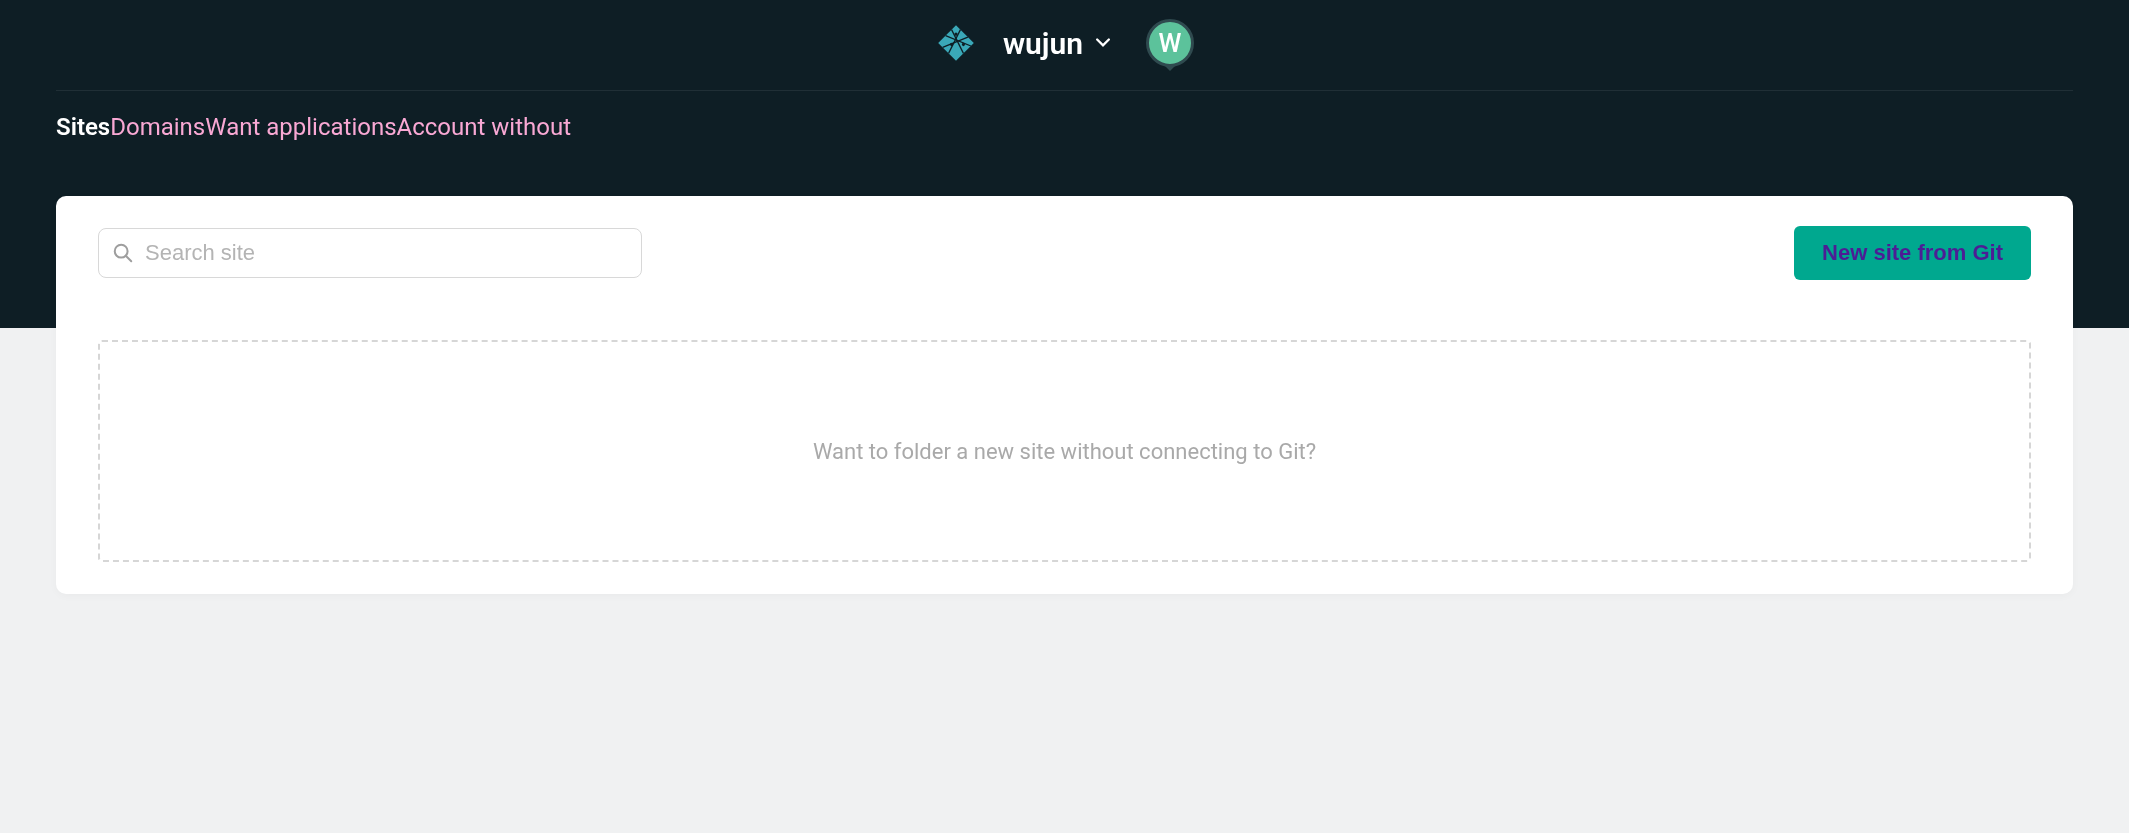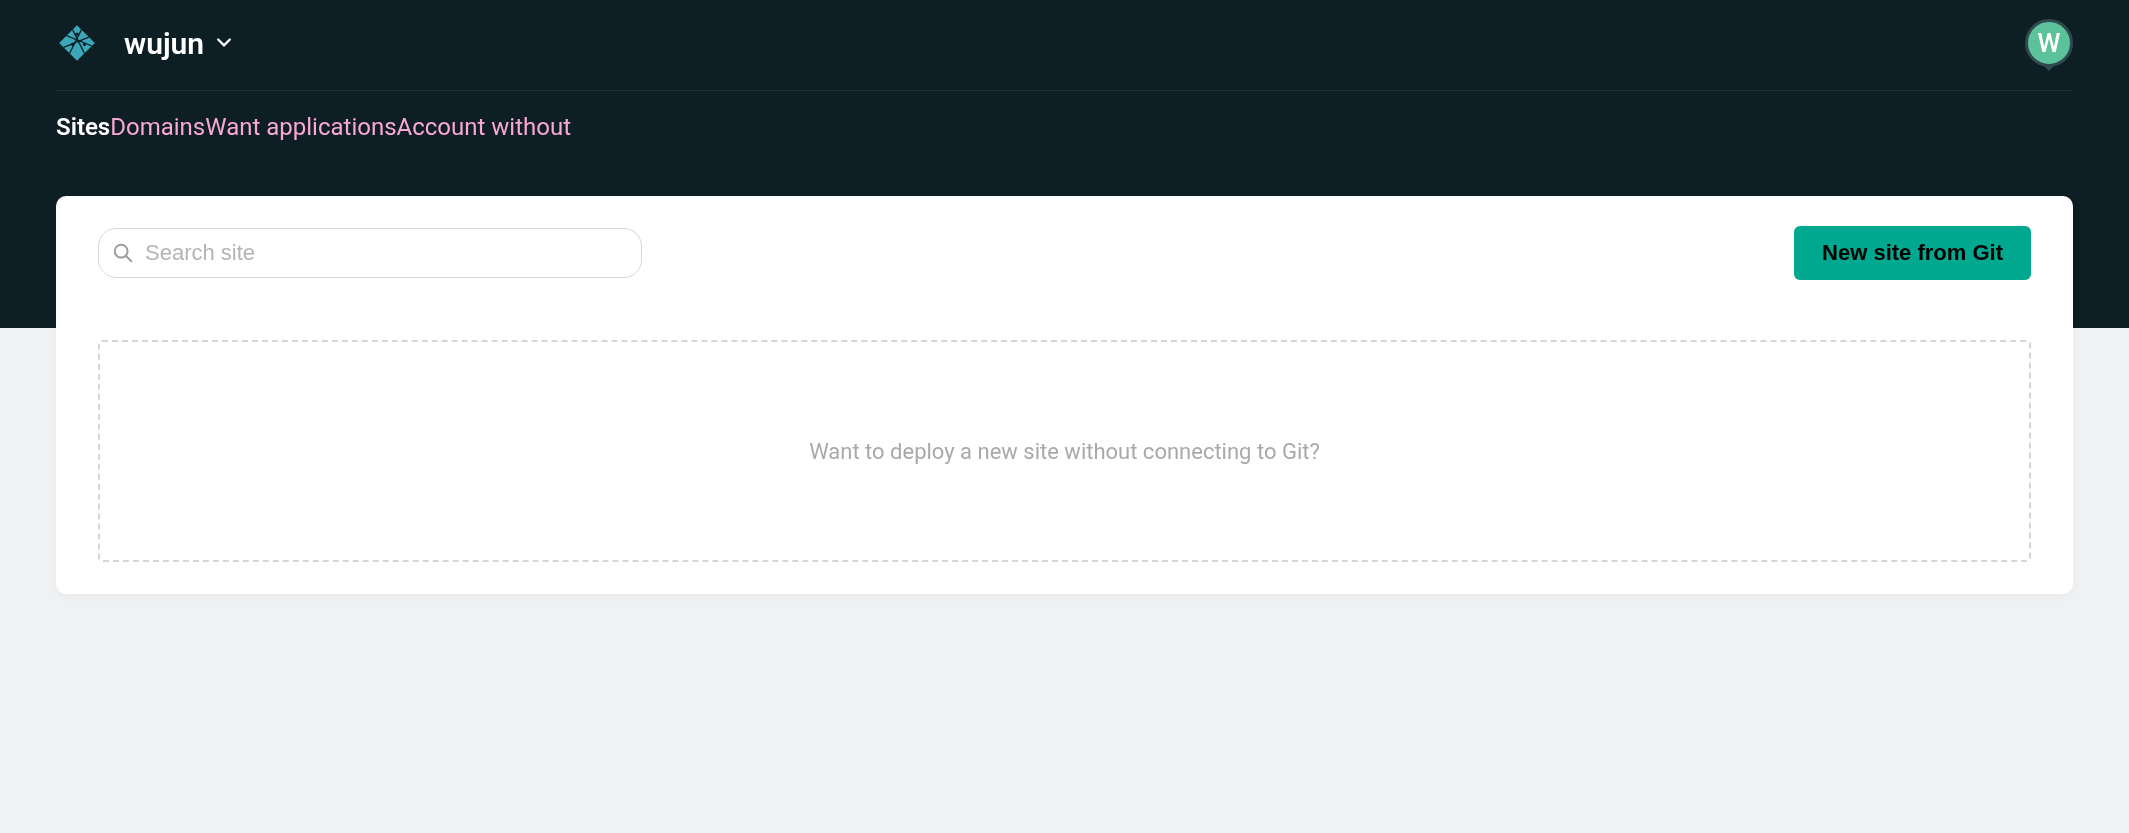--- a/index.html
+++ b/index.html
@@ -14,21 +14,21 @@
       height: 833px;
     }
     .header-dark {
       background: #0e1e25;
       height: 328px;
       padding: 0;
     }
     .top-bar {
       display: flex;
       align-items: center;
-      justify-content: space-between;
+      justify-content: center;
       padding: 20px 56px 24px 56px;
       height: 90px;
       gap: 35px;
     }
     .brand-group {
       display: flex;
       align-items: center;
       gap: 26px;
     }
     .logo-icon {
@@ -128,32 +128,32 @@
       width: 22px;
       height: 22px;
       display: flex;
       align-items: center;
       justify-content: center;
     }
     .search-input {
       width: 100%;
       height: 50px;
       border: 1px solid #d8d8d8;
-      border-radius: 18px;
+      border-radius: 8px;
       padding: 0 16px 0 46px;
       font-size: 22px;
       color: #555;
       outline: none;
     }
     .search-input::placeholder {
       color: #b4b4b4;
     }
     .new-site-btn {
       background: #00a88f;
-      color: #000000;
+      color: #4c1d95;
       border: none;
       border-radius: 6px;
       font-size: 22px;
       font-weight: 600;
       padding: 14px 28px;
       cursor: pointer;
     }
     .dropzone {
       border: 2px dashed #d6d6d6;
       border-radius: 4px;
@@ -220,15 +220,15 @@
             <circle cx="10" cy="10" r="7" stroke="#9e9e9e" stroke-width="2.2" fill="none"></circle>
             <line x1="15" y1="15" x2="21" y2="21" stroke="#9e9e9e" stroke-width="2.2" stroke-linecap="round"></line>
           </svg>
       </span>
       <input class="search-input" type="text" placeholder="Search site" style="">
     </div>
     <button class="new-site-btn">New site from Git</button>
   </div>
 
   <div class="dropzone">
-    <div>Want to deploy a new site without connecting to Git?</div>
+    <div>Want to folder a new site without connecting to Git?</div>
   </div>
 </div>
 
 </body></html>

